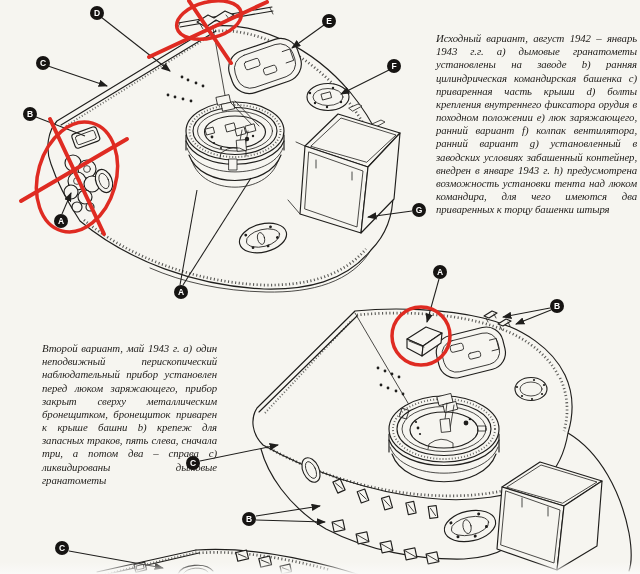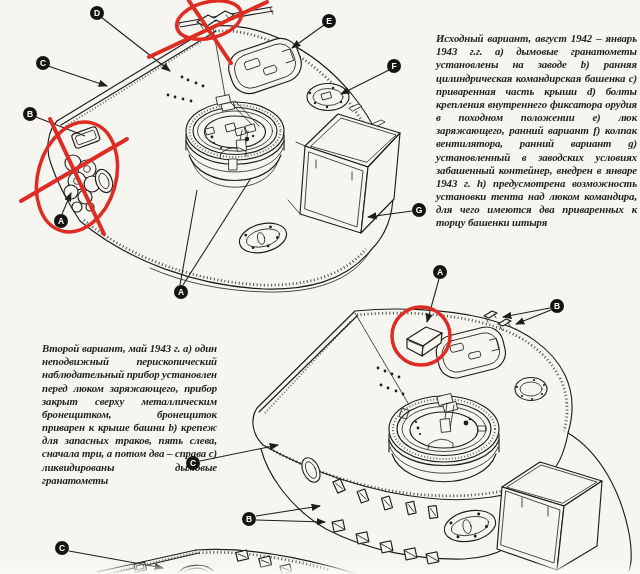--- a/index.html
+++ b/index.html
@@ -7,21 +7,21 @@
   }
   html,body{margin:0;padding:0;}
   #page{
     position:relative; width:640px; height:574px; overflow:hidden;
     background:var(--paper);
     font-family:"Liberation Serif", serif;
   }
   #art{position:absolute; left:0; top:0;}
   .caption{
     position:absolute; color:var(--text);
-    font-style:italic; font-weight:700; font-size:10.8px; line-height:1.22;
+    font-style:italic; font-weight:400; font-size:10.8px; line-height:1.22;
     text-align:justify; letter-spacing:-0.1px;
   }
   #cap1{left:436px; top:32px; width:201px;}
   #cap2{left:42px;  top:342px; width:175px;}
   .callout{
     position:absolute; width:14px; height:14px; border-radius:50%;
     background:var(--badge); color:#fff;
     font-family:"Liberation Sans", sans-serif; font-weight:700; font-size:8.5px;
     display:flex; align-items:center; justify-content:center;
     transform:translate(-50%,-50%); line-height:1;

